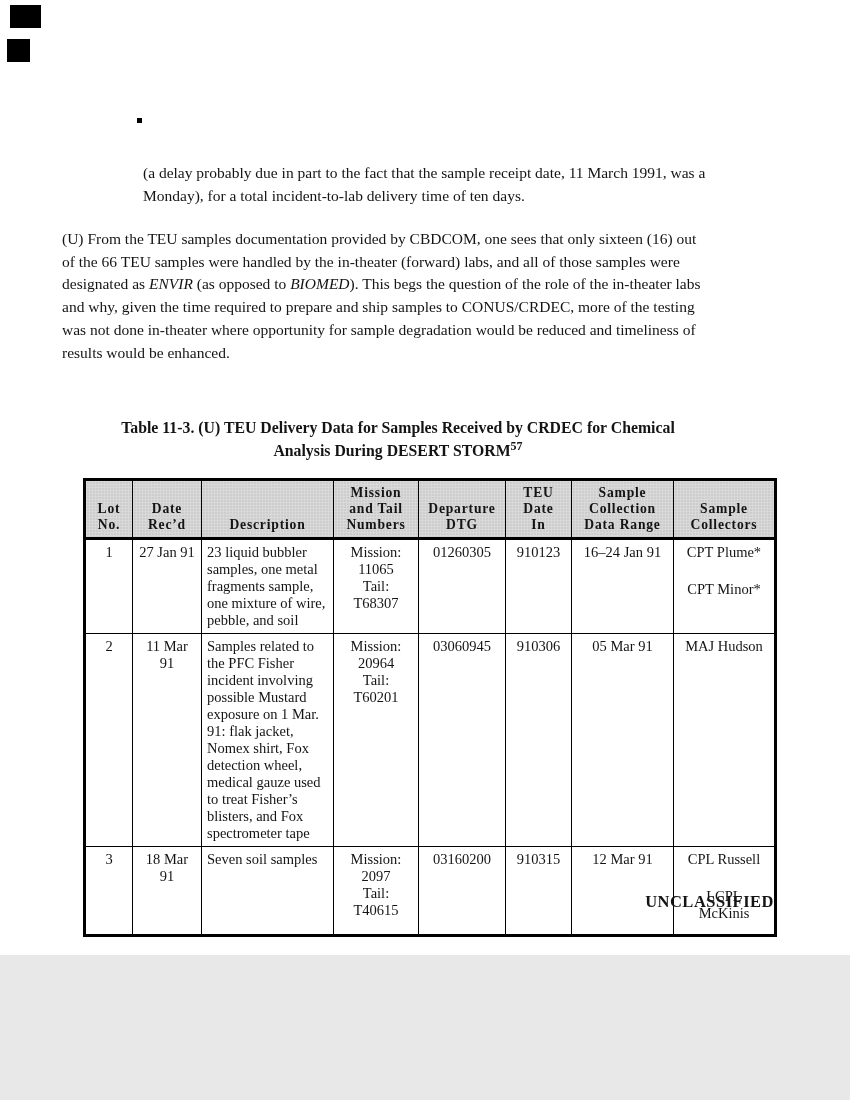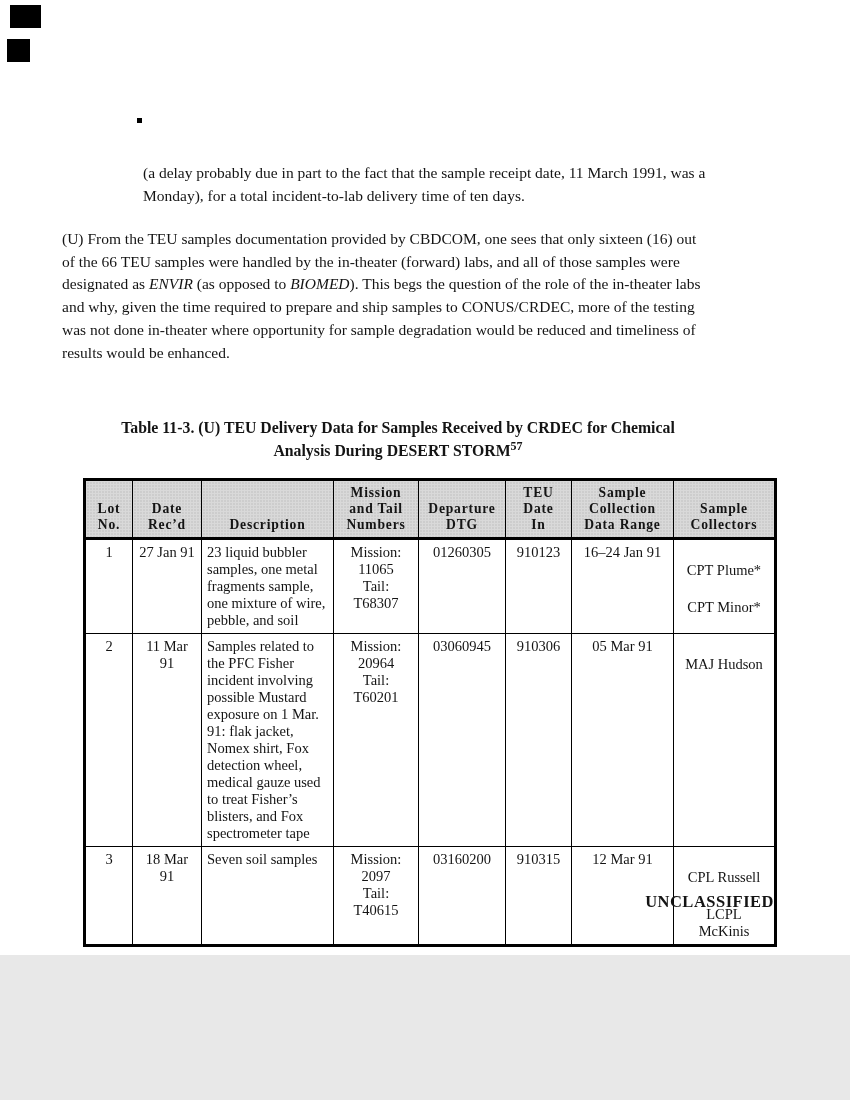--- a/index.html
+++ b/index.html
@@ -70,21 +70,21 @@
   tr.row3 td{height:79px;}
   td.c-lot, td.c-date, td.c-mission, td.c-dtg, td.c-teu, td.c-range, td.c-coll{text-align:center;}
   td.c-desc{
     text-align:left;
     font-size:14px;line-height:15.8px;
     padding:5px 6px;
   }
   .date-line{display:block;}
   .tail-block{}
   .mline{display:block;}
-  .coll-group{margin-top:18px;}
+  .coll-group{margin-top:0;}
   .coll-group + .coll-group{margin-top:20px;}
   .coll-line{display:block;}
 
   .classification{
     position:absolute;top:892px;right:76px;
     font-weight:bold;font-size:16.5px;letter-spacing:0.5px;
   }
   .footnote{
     position:absolute;left:90px;top:920px;
     font-size:13.8px;

